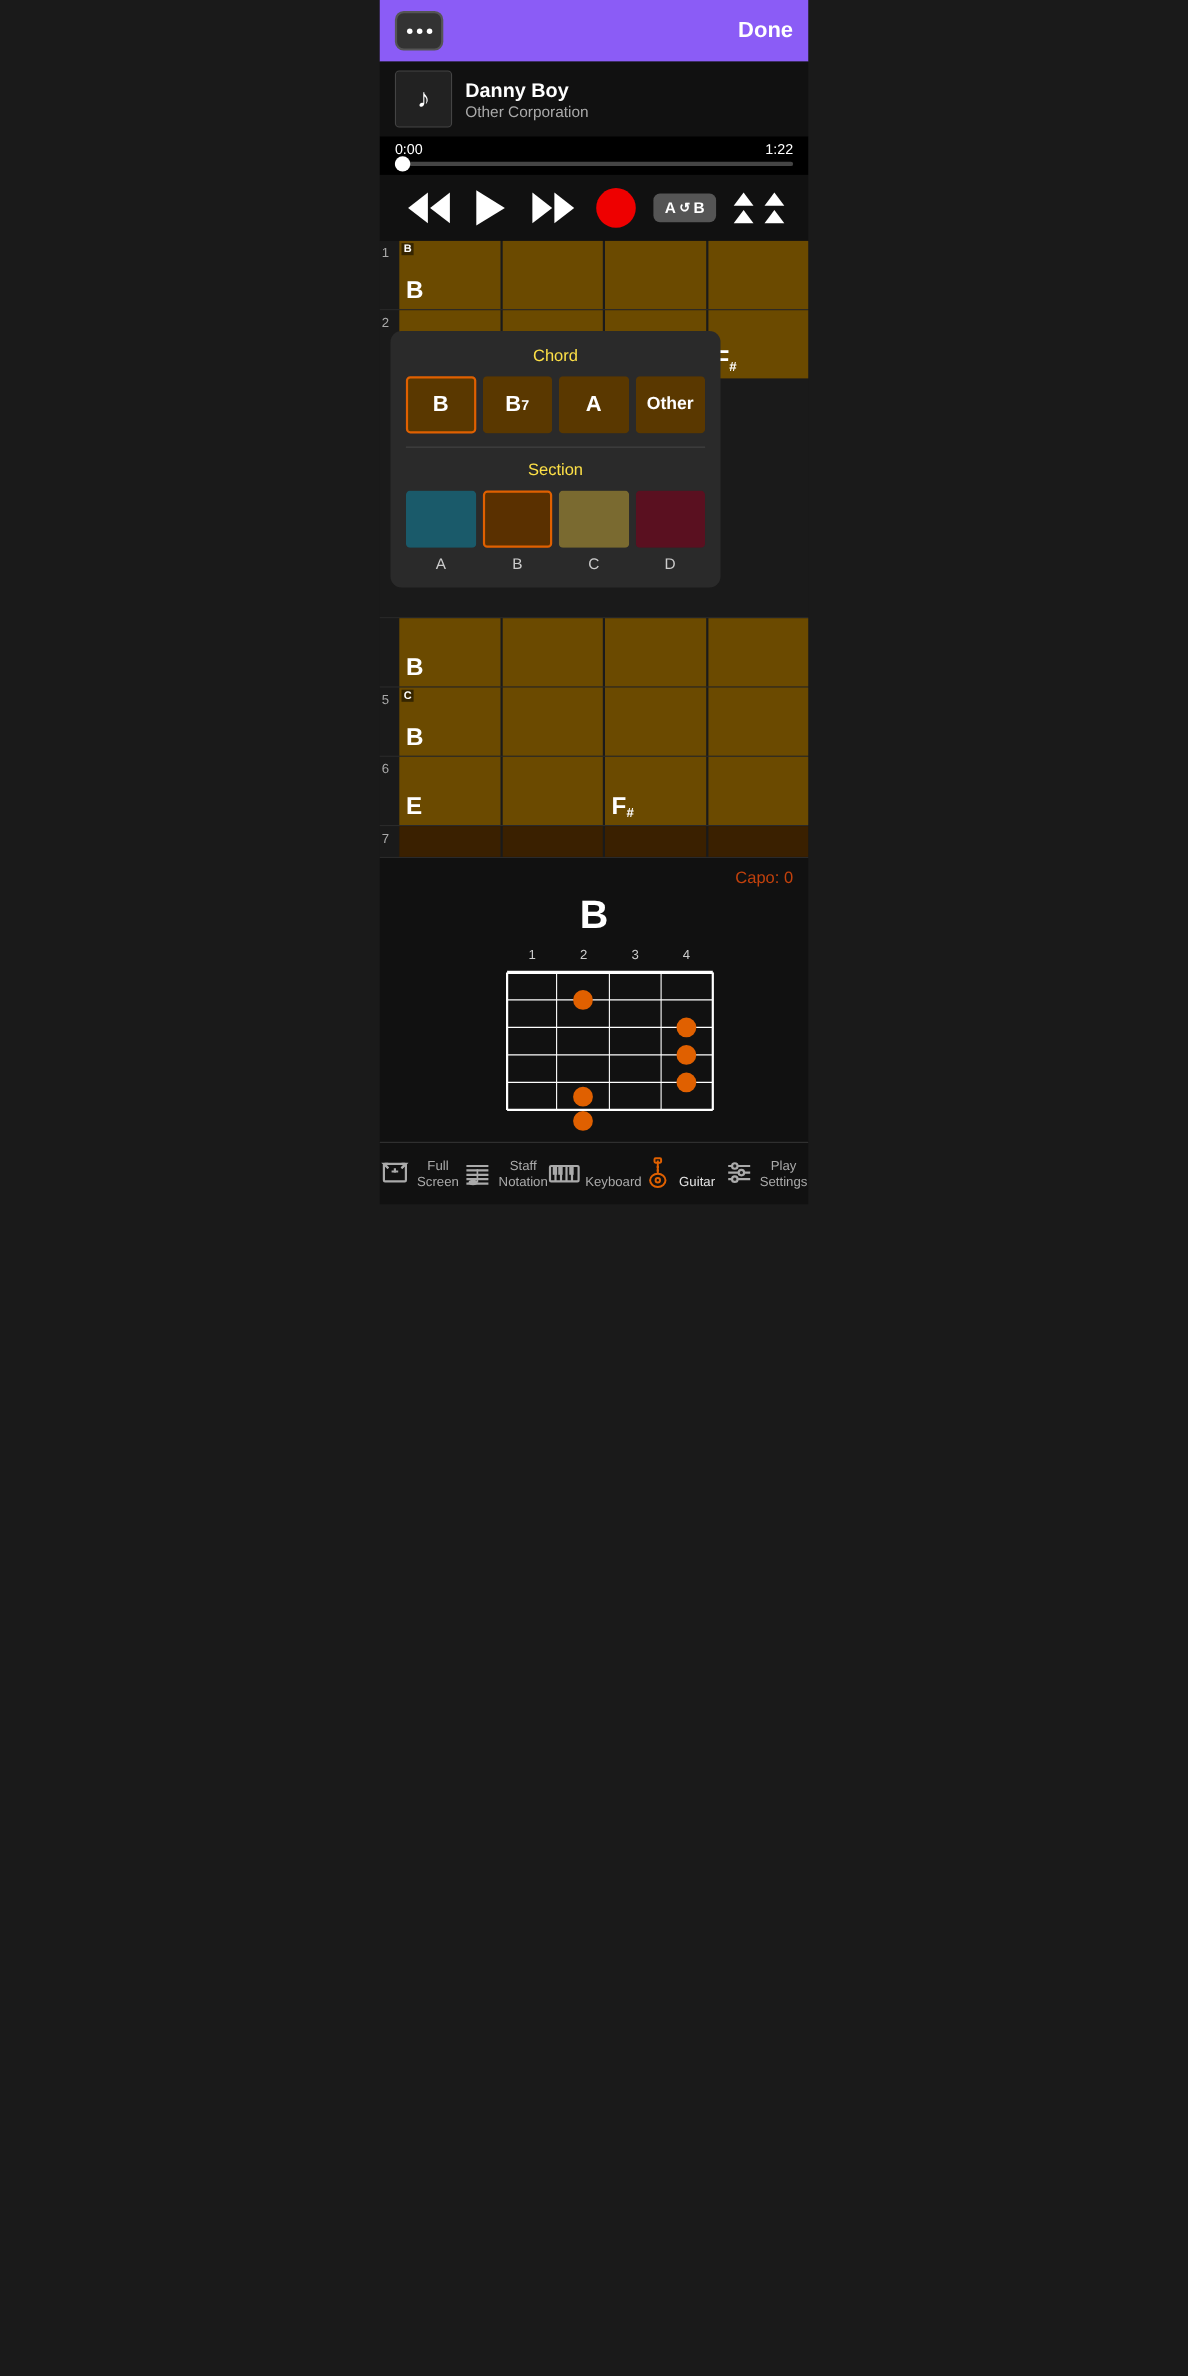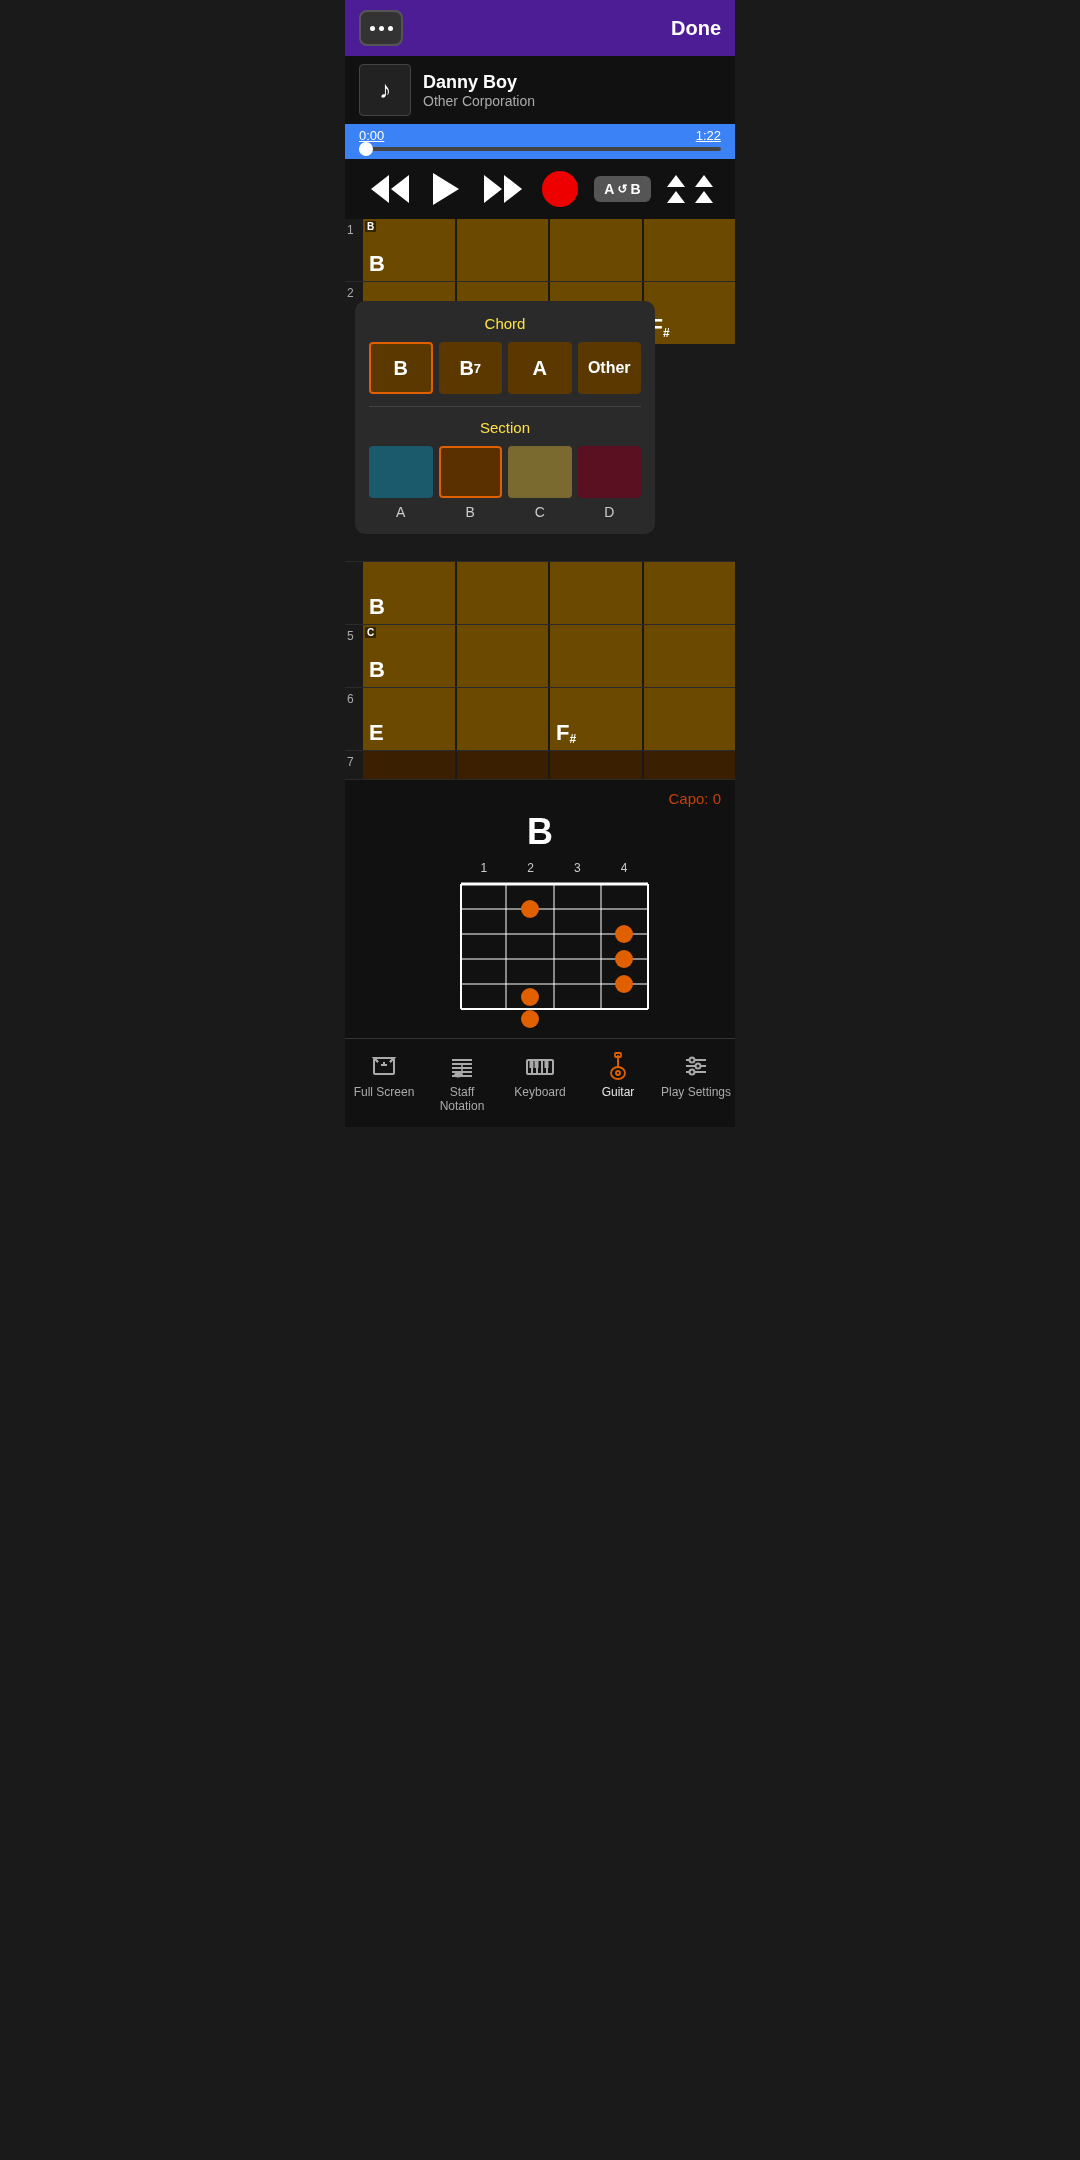--- a/index.html
+++ b/index.html
@@ -12,21 +12,21 @@
       position: relative;
       overflow-x: hidden;
     }
 
     
     .header {
       display: flex;
       align-items: center;
       justify-content: space-between;
       padding: 10px 14px;
-      background: #4c1d95;
+      background: #8b5cf6;
     }
     .header-menu-btn {
       background: #333;
       border: 2px solid #555;
       border-radius: 8px;
       width: 44px;
       height: 36px;
       display: flex;
       align-items: center;
       justify-content: center;
@@ -72,22 +72,21 @@
     }
     .music-note {
       font-size: 24px;
     }
     .song-title { font-size: 18px; font-weight: bold; }
     .song-artist { font-size: 14px; color: #aaa; }
 
     
     .progress-section {
       padding: 4px 14px 8px;
-      background: #3b82f6;
-      text-decoration: underline;
+      background: #000000;
     }
     .progress-times {
       display: flex;
       justify-content: space-between;
       font-size: 13px;
       color: #fff;
       margin-bottom: 4px;
     }
     .progress-bar-bg {
       width: 100%;
@@ -338,22 +337,21 @@
     
     .bottom-nav {
       display: flex;
       background: #111;
       border-top: 1px solid #333;
       padding: 8px 0 10px;
     }
     .nav-item {
       flex: 1;
       display: flex;
-      flex-direction: column;
-      align-items: center;
+      align-items: flex-end;
       gap: 4px;
       cursor: pointer;
       padding: 4px 0;
     }
     .nav-icon {
       width: 30px;
       height: 30px;
       display: flex;
       align-items: center;
       justify-content: center;

